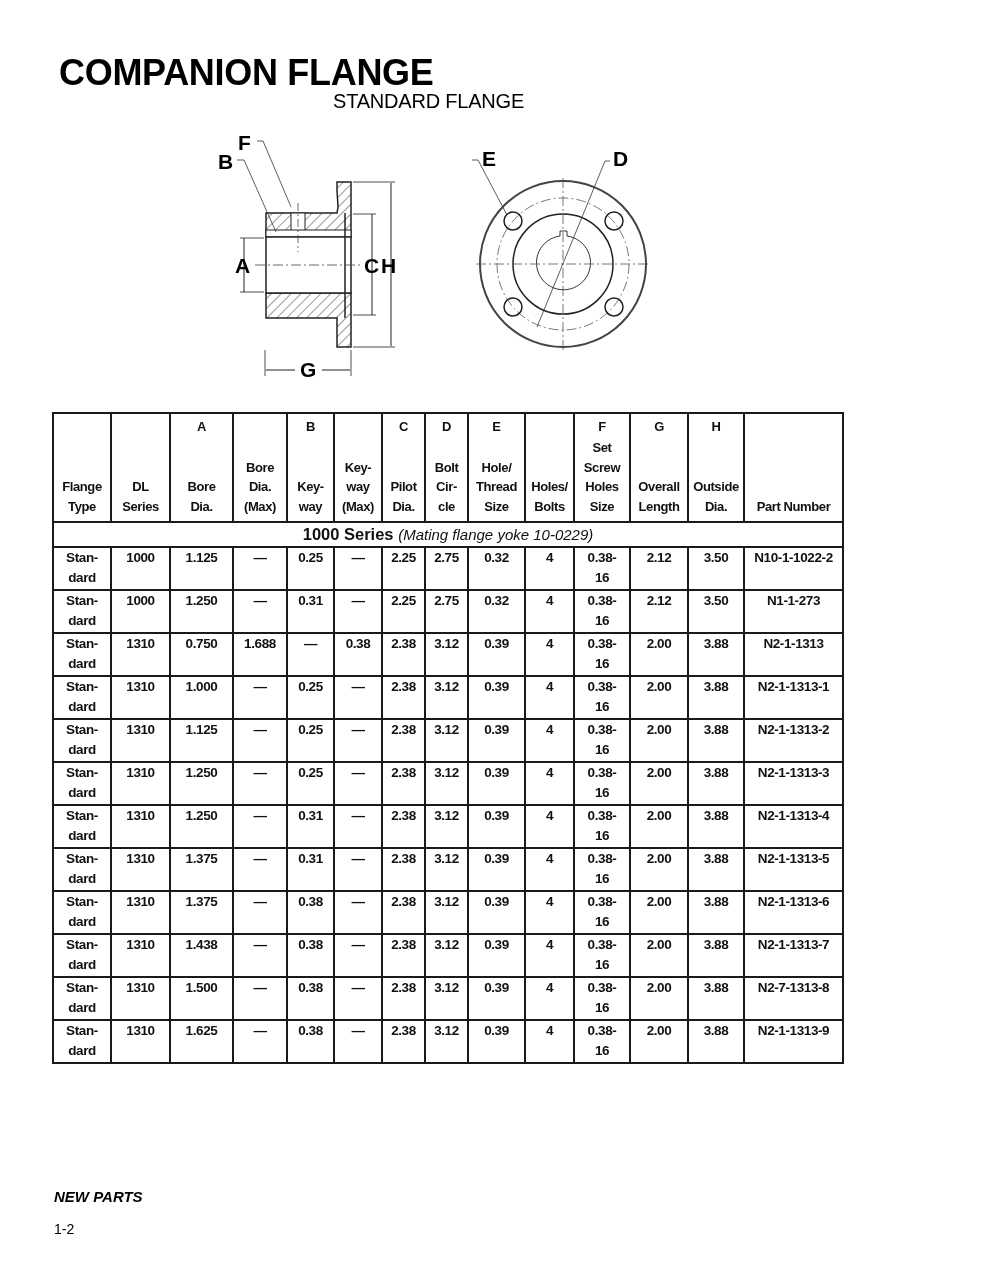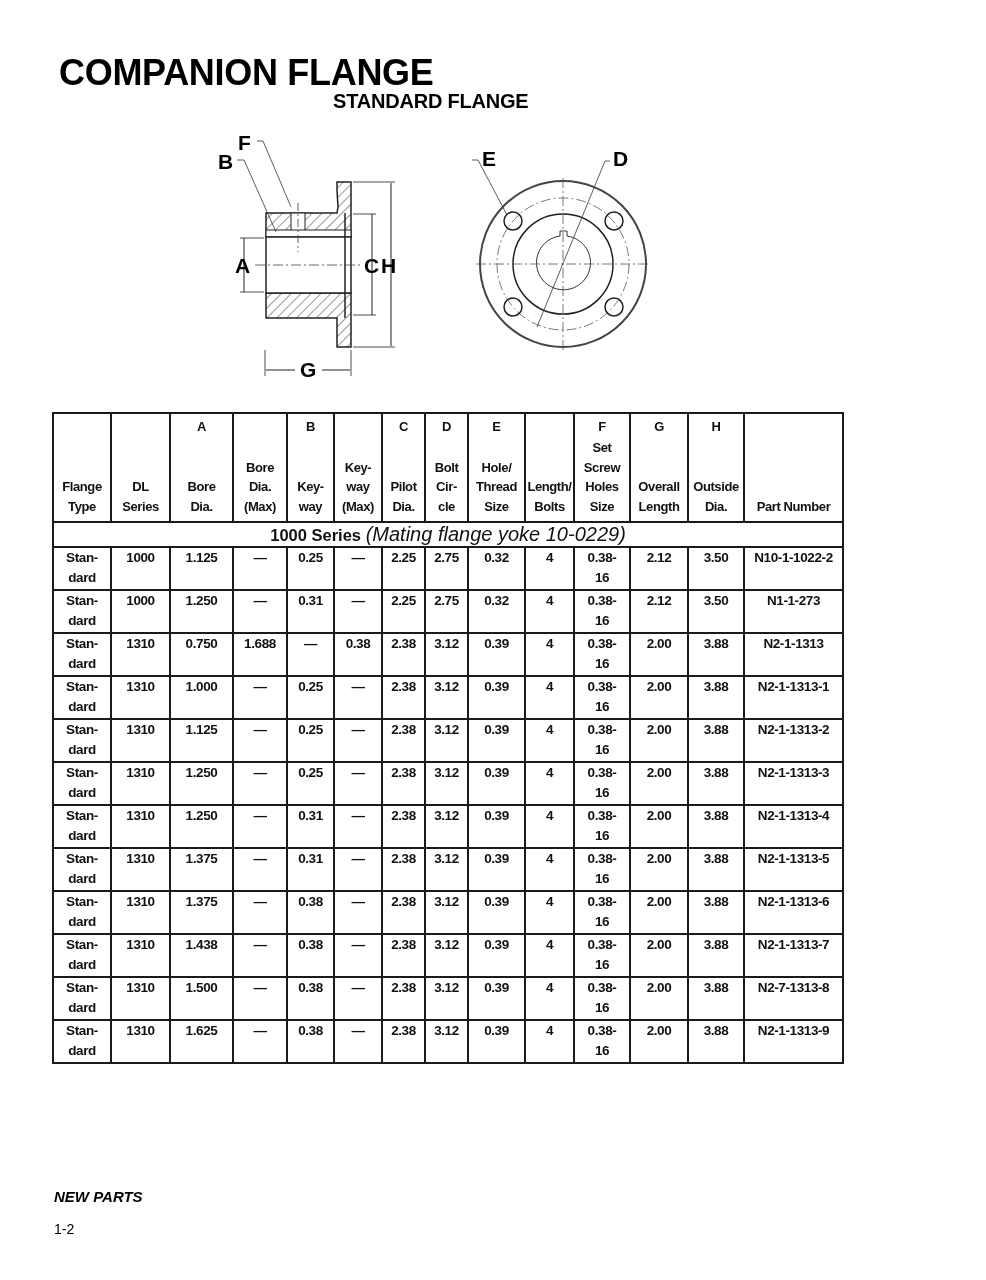--- a/index.html
+++ b/index.html
@@ -1,29 +1,29 @@
 <!DOCTYPE html>
 <html><head>
 <meta charset="utf-8">
 <style>
   html, body { margin:0; padding:0; background:#ffffff; }
   body { width:986px; height:1280px; position:relative; overflow:hidden; color:#000; font-family:"Liberation Sans", sans-serif; }
   .title { position:absolute; left:59px; top:52px; font-size:36px; font-weight:bold; letter-spacing:-0.3px; }
-  .subtitle { position:absolute; left:333px; top:90px; font-size:20px; font-weight:bold; letter-spacing:-0.2px;text-align:center; }
+  .subtitle { position:absolute; left:333px; top:90px; font-size:20px; font-weight:normal; letter-spacing:-0.2px;text-align:center; }
   .diagram { position:absolute; left:0; top:0; }
   .diagram text { font-family:"Liberation Sans", sans-serif; font-weight:bold; font-size:21px; }
   table.spec { position:absolute; left:52px; top:412px; border-collapse:collapse; table-layout:fixed; width:790px; }
   table.spec td, table.spec th { border:2px solid #1a1a1a; padding:0; text-align:center; font-family:"Liberation Sans", sans-serif; font-weight:bold; color:#111; }
   table.spec th { vertical-align:top; font-size:13px; line-height:19.5px; padding-top:3px; height:104px; letter-spacing:-0.4px; transform-origin:center; }
   th .hwrap { display:flex; flex-direction:column; height:101px; }
   th .hletter { height:20px; }
   th .hlabel { margin-top:auto; padding-bottom:2px; }
   td.cell { vertical-align:top; font-size:13.5px; line-height:19.5px; height:41px; padding-top:3px; letter-spacing:-0.4px; }
   td.series { height:23px; font-size:16.5px; font-weight:bold; text-align:center; letter-spacing:0; padding:1px 0 0 0; }
-  td.series .note { font-weight:normal; font-style:italic; font-size:20px;margin-top:45px; }
+  td.series .note { font-weight:normal; font-style:italic; font-size:15px;margin-top:45px; }
   .footer-label { position:absolute; left:54px; top:1188px; font-size:15px; font-weight:bold; font-style:italic;text-align:right; }
   .page-num { position:absolute; left:54px; top:1221px; font-size:14px; }
 </style>
 </head>
 <body>
 
 <div class="title">COMPANION FLANGE</div>
 <div class="subtitle">STANDARD FLANGE</div>
 
 <svg class="diagram" width="986" height="400" viewBox="0 0 986 400">
@@ -195,21 +195,21 @@
               <div>Hole/</div>
               <div>Thread</div>
               <div>Size</div>
             </div>
           </div>
         </th>
         <th>
           <div class="hwrap">
             <div class="hletter"></div>
             <div class="hlabel">
-              <div>Length/</div>
+              <div>Holes/</div>
               <div>Bolts</div>
             </div>
           </div>
         </th>
         <th>
           <div class="hwrap">
             <div class="hletter">F</div>
             <div class="hlabel">
               <div>Set</div>
               <div>Screw</div>

